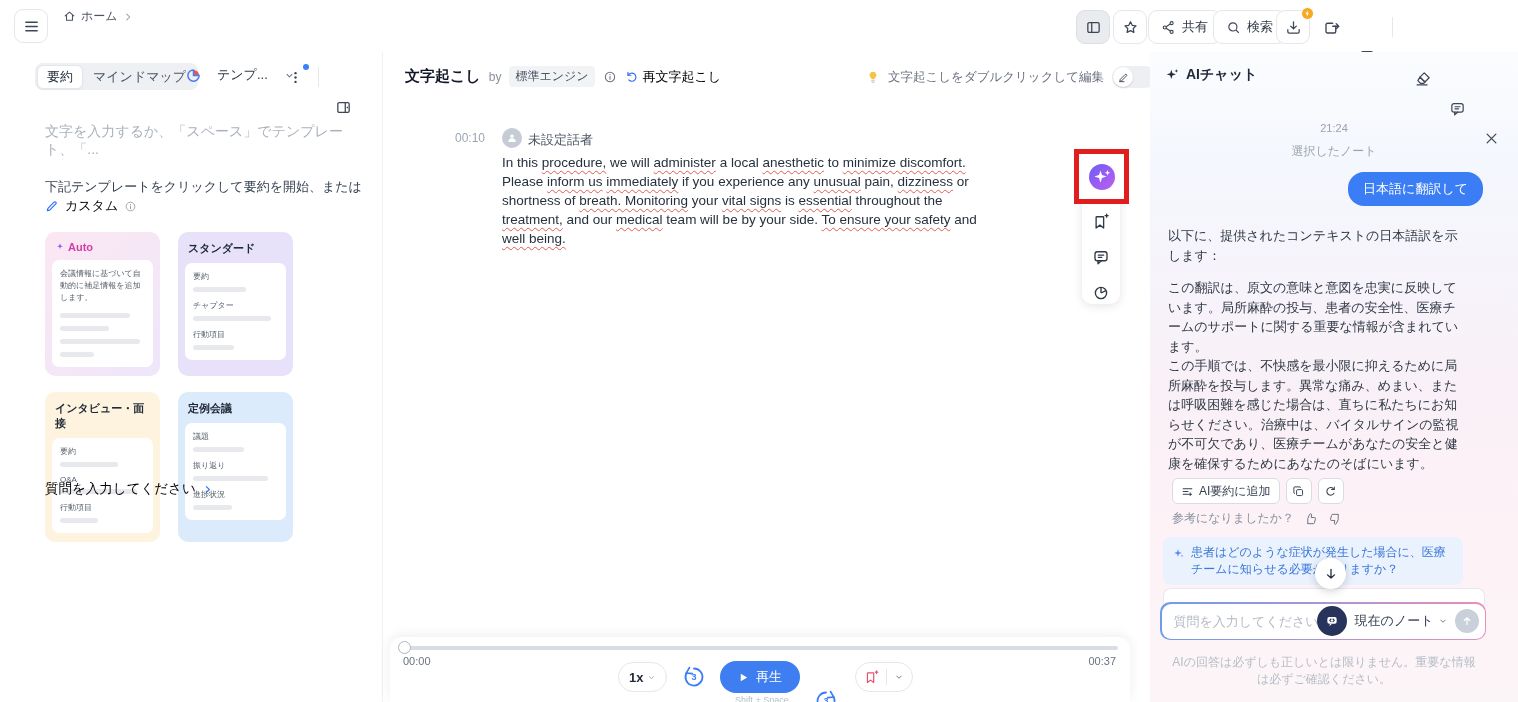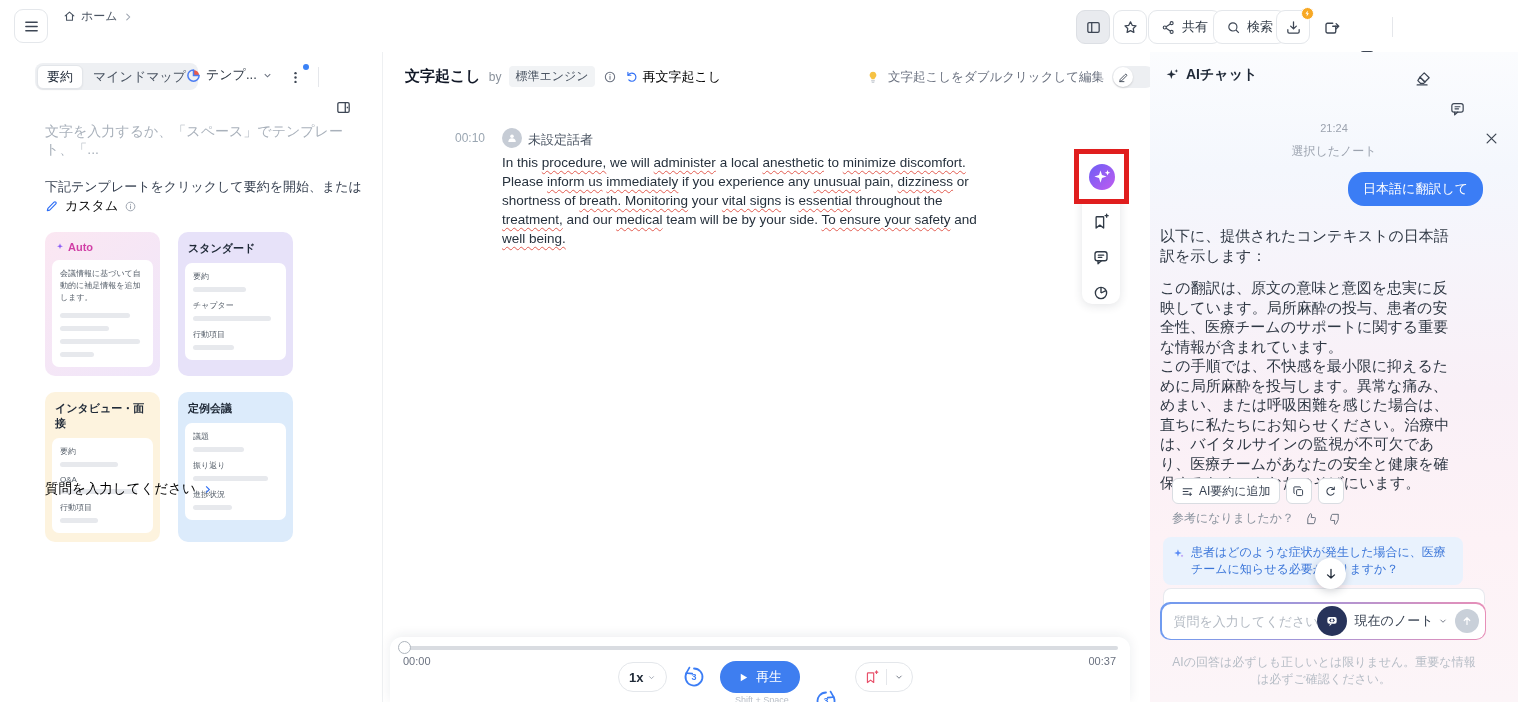--- a/index.html
+++ b/index.html
@@ -78,21 +78,21 @@
              display:flex; align-items:center; gap:7px; cursor:pointer; }
   .shortcut { font-size:9px; color:#b8bec6; }
 
   
   #aipanel { position:absolute; left:1150px; top:52px; width:368px; height:650px;
              background:linear-gradient(180deg,#fbfcfe 0%,#f4f7fd 18%,#f9f0f7 52%,#fdf2f6 75%,#fcf5f8 100%); }
   .ai-title { font-size:14px; font-weight:bold; color:#1f2937; }
   .center-gray { text-align:center; color:#9ca3af; }
   .user-bubble { position:absolute; right:35px; top:120px; background:#3b7df5; color:#fff; font-size:13px;
                  padding:8px 15px; border-radius:16px; }
-  .ai-resp { position:absolute; left:10px; top:174px; width:296px; font-size:15px; line-height:19.5px; color:#2f3844; }
+  .ai-resp { position:absolute; left:18px; top:174px; width:296px; font-size:13px; line-height:19.5px; color:#2f3844; }
   .ai-resp p { margin-bottom:13px; }
   .act-btn { height:26px; border:1px solid #d9dde2; background:#fff; border-radius:6px; display:flex; align-items:center;
              justify-content:center; gap:5px; font-size:12px; color:#374151; padding:0 8px; cursor:pointer; }
   .chip { position:absolute; left:13px; top:485px; width:300px; background:#e9f2fd; border-radius:8px;
           padding:7px 10px 7px 28px; font-size:12px; line-height:17px; color:#3b76d9; cursor:pointer; }
   .chip2 { position:absolute; left:13px; top:536px; width:322px; height:16px; background:#fff;
            border:1px solid #e7e9ee; border-bottom:none; border-radius:8px 8px 0 0; }
   .scrolldown { position:absolute; left:165px; top:506px; width:31px; height:31px; background:#fff; border-radius:50%;
                 box-shadow:0 2px 8px rgba(30,40,60,.22); display:flex; align-items:center; justify-content:center;
                 font-size:15px; color:#1f2937; cursor:pointer; z-index:4; }
@@ -205,21 +205,21 @@
           <circle cx="12" cy="19" r="1.8"></circle>
         </svg>
     </div>
   </div>
 
   <div id="leftpanel">
     <div class="abs seg" style="left:35px; top:11px;">
       <span class="on">要約</span>
       <span class="off">マインドマップ</span>
     </div>
-    <div class="abs row" style="left:186px; top:14px; gap:5px; cursor:pointer;">
+    <div class="abs row" style="left:186px; top:14px; gap:16px; cursor:pointer;">
       <svg width="15" height="15" viewBox="0 0 24 24">
           <path d="M12 12V3a9 9 0 019 9z" fill="#e8594b"></path>
           <path d="M12 12h9a9 9 0 11-9-9z" fill="none" stroke="#4c7df2" stroke-width="2.4"></path>
         </svg>
       <span style="font-size:13px; color:#303a46;">テンプ...</span>
       <svg width="11" height="11" viewBox="0 0 24 24" fill="none" stroke="#6b7280" stroke-width="2.2">
           <path d="M6 9l6 6 6-6"></path>
         </svg>
     </div>
     <div class="abs plain-ic" style="left:280px; top:10px;">

